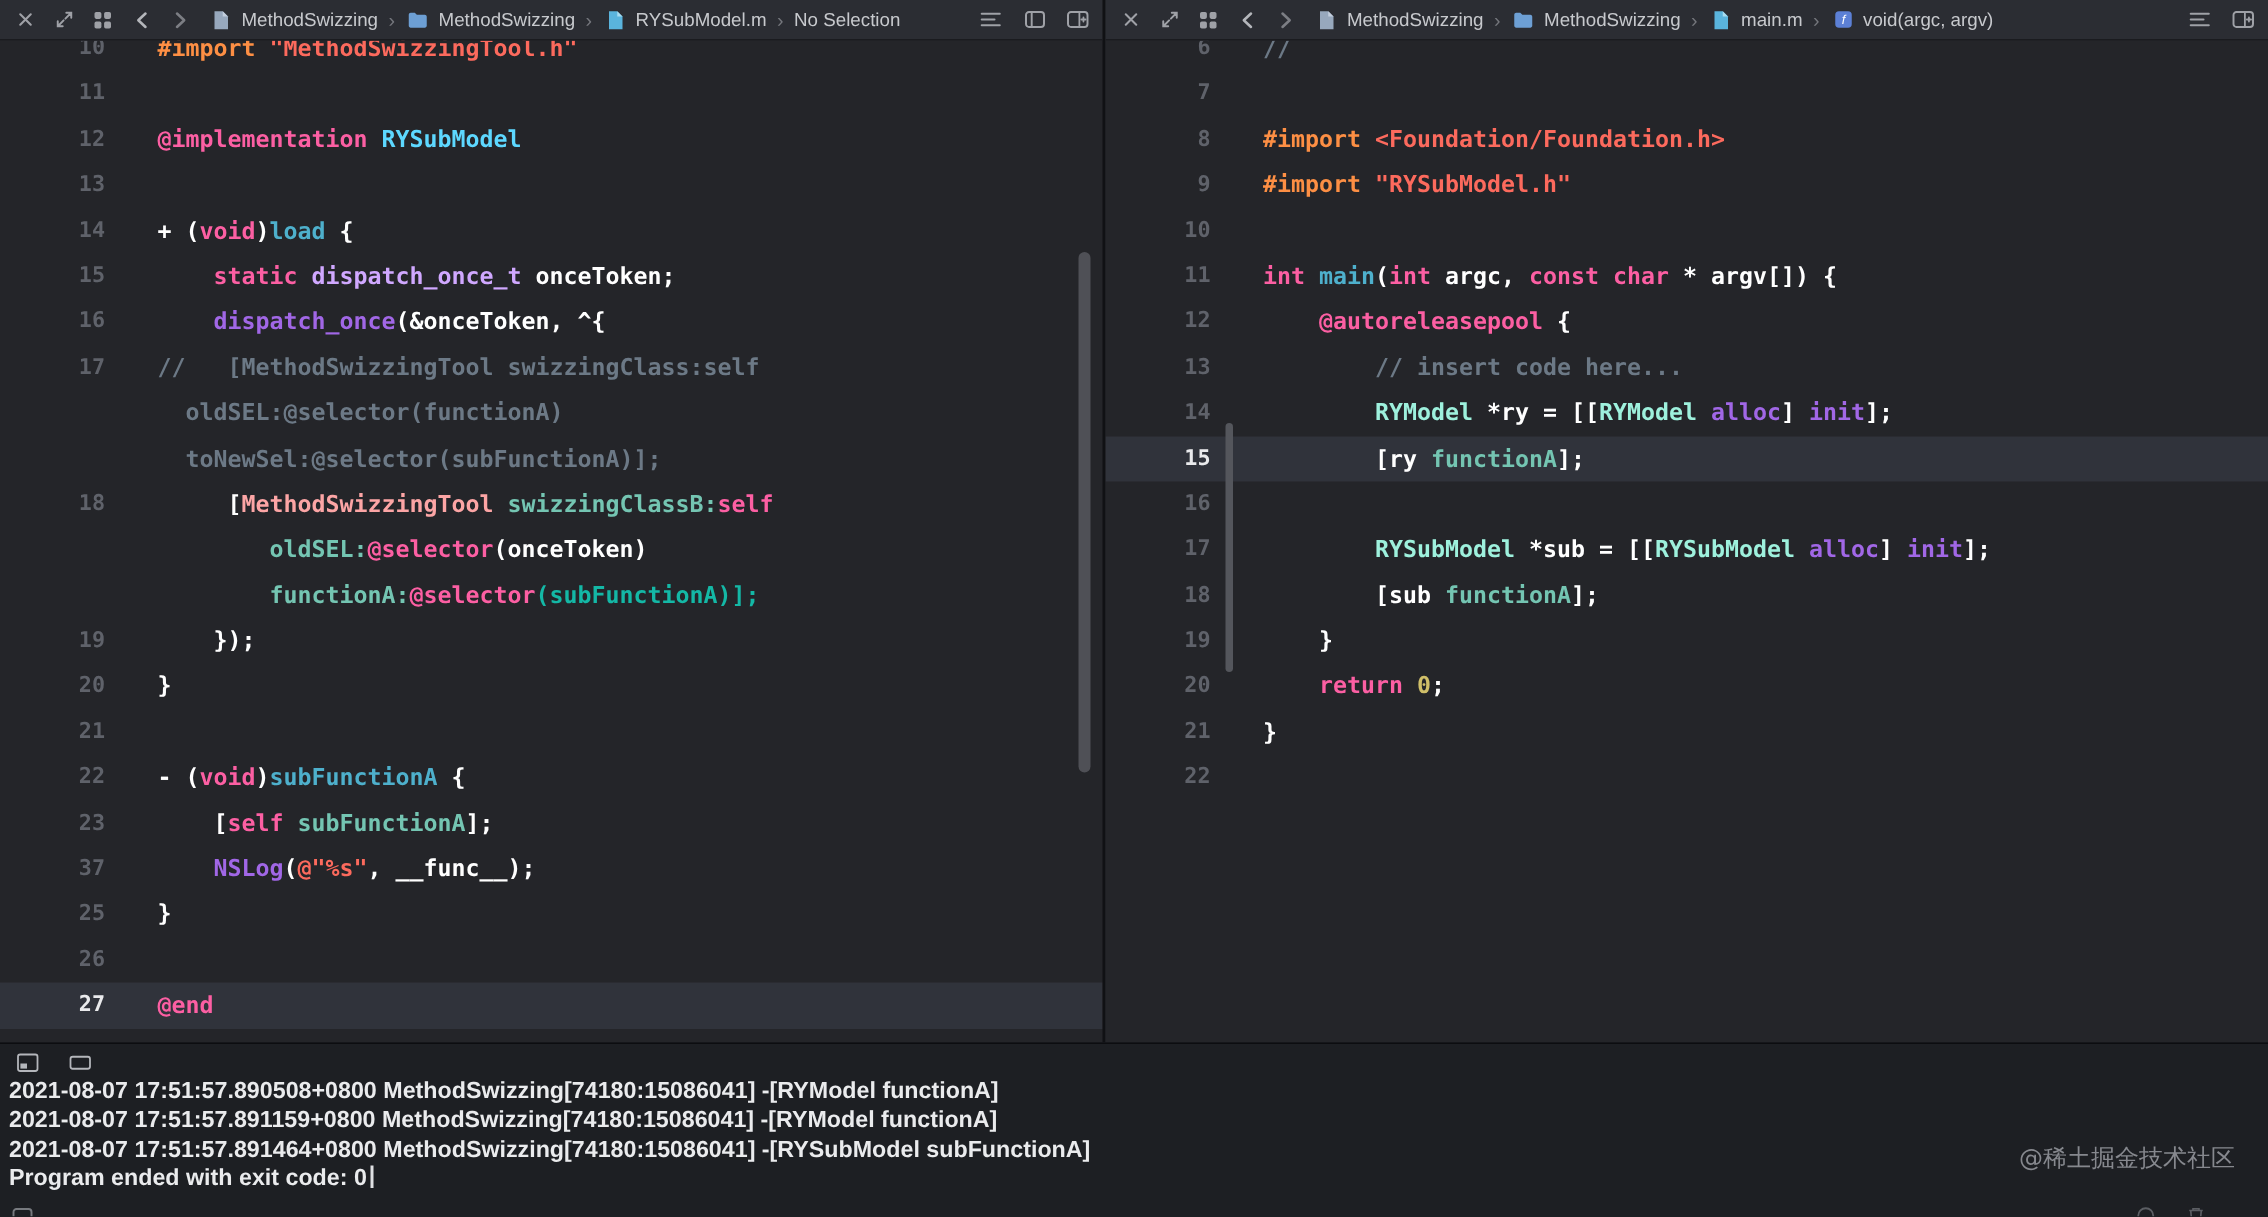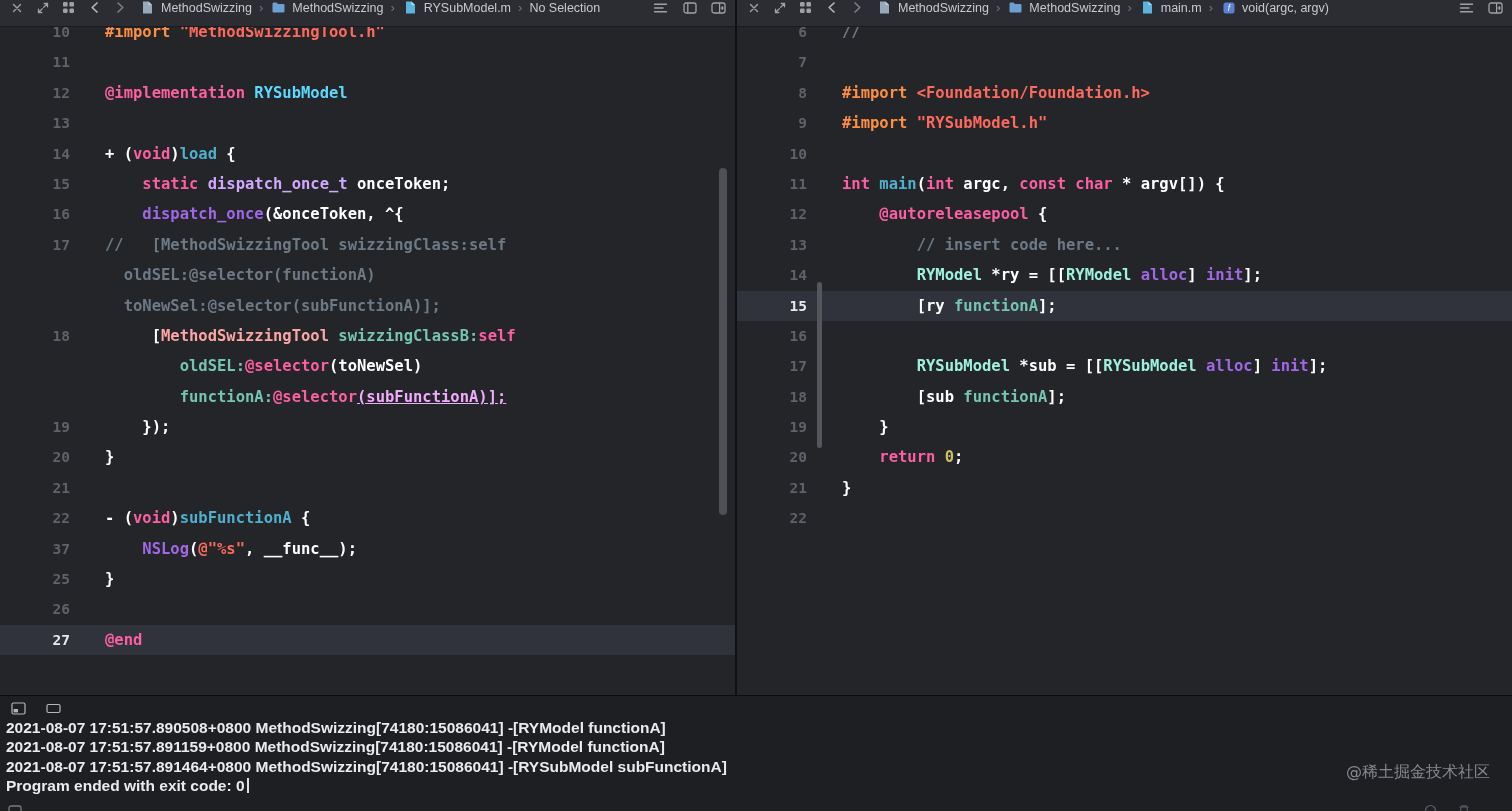--- a/index.html
+++ b/index.html
@@ -4,21 +4,21 @@
 <style>
   *{margin:0;padding:0;box-sizing:border-box}
   html,body{width:1512px;height:811px;overflow:hidden;background:#1d1f23}
   body{font-family:"Liberation Sans",sans-serif}
   .app{position:relative;width:1512px;height:811px;background:#232428}
   .editors{display:flex;width:1512px;height:695px}
   .pane{position:relative;height:695px;background:#242529;overflow:hidden}
   .pane.left{width:737px;border-right:2px solid #101114}
   .pane.right{flex:1}
   .topbar{position:relative;z-index:3;height:27px;background:#2b2d33;border-bottom:1px solid #1a1b1f;
-          display:flex;align-items:flex-start;padding:0 8px;white-space:nowrap}
+          display:flex;align-items:center;padding:0 8px;white-space:nowrap}
   .tb-group{display:flex;align-items:center;gap:9px;flex:none}
   .tb-group.rightside{margin-left:auto;gap:12px}
   .tb-icon{width:17px;height:15px;display:inline-flex;align-items:center;justify-content:center;flex:none}
   .crumbs{display:flex;align-items:center;gap:6px;font-size:12.5px;color:#c7c9cd;margin-left:10px;
           min-width:0;overflow:hidden;flex:1}
   .bc-item{display:inline-flex;align-items:center;gap:5px}
   .bc-sep{color:#74767c;font-size:13px;padding:0 1px}
   .code-area{position:absolute;top:27px;left:0;right:0;bottom:0;overflow:hidden;
              font-family:"DejaVu Sans Mono","Liberation Mono",monospace;font-size:15.5px;font-weight:600}
   .rows{margin-top:-10px}
@@ -140,26 +140,27 @@
             <div class="row"><span class="gutter">11</span><span class="codetext"></span></div>
             <div class="row"><span class="gutter">12</span><span class="codetext"><span style="color: rgb(252, 95, 163);">@implementation</span><span style="color: rgb(255, 255, 255);"> </span><span style="color: rgb(93, 216, 255);">RYSubModel</span></span></div>
             <div class="row"><span class="gutter">13</span><span class="codetext"></span></div>
             <div class="row"><span class="gutter">14</span><span class="codetext"><span style="color: rgb(255, 255, 255);">+ (</span><span style="color: rgb(252, 95, 163);">void</span><span style="color: rgb(255, 255, 255);">)</span><span style="color: rgb(78, 176, 204);">load</span><span style="color: rgb(255, 255, 255);"> {</span></span></div>
             <div class="row"><span class="gutter">15</span><span class="codetext"><span style="color: rgb(255, 255, 255);">    </span><span style="color: rgb(252, 95, 163);">static</span><span style="color: rgb(255, 255, 255);"> </span><span style="color: rgb(208, 168, 255);">dispatch_once_t</span><span style="color: rgb(255, 255, 255);"> onceToken;</span></span></div>
             <div class="row"><span class="gutter">16</span><span class="codetext"><span style="color: rgb(255, 255, 255);">    </span><span style="color: rgb(161, 103, 230);">dispatch_once</span><span style="color: rgb(255, 255, 255);">(&amp;onceToken, ^{</span></span></div>
             <div class="row"><span class="gutter">17</span><span class="codetext"><span style="color: rgb(108, 121, 134); text-align: center;">//   [MethodSwizzingTool swizzingClass:self</span></span></div>
             <div class="row"><span class="gutter"></span><span class="codetext"><span style="color: rgb(108, 121, 134);">  oldSEL:@selector(functionA)</span></span></div>
             <div class="row"><span class="gutter"></span><span class="codetext"><span style="color: rgb(108, 121, 134);">  toNewSel:@selector(subFunctionA)];</span></span></div>
             <div class="row"><span class="gutter">18</span><span class="codetext"><span style="color: rgb(255, 255, 255);">     [</span><span style="color: #fca5a5;">MethodSwizzingTool</span><span style="color: rgb(255, 255, 255);"> </span><span style="color: rgb(116, 197, 178);">swizzingClassB:</span><span style="color: rgb(252, 95, 163);">self</span></span></div>
-            <div class="row"><span class="gutter"></span><span class="codetext"><span style="color: rgb(255, 255, 255);">        </span><span style="color: rgb(116, 197, 178);">oldSEL:</span><span style="color: rgb(252, 95, 163);">@selector</span><span style="color: rgb(255, 255, 255);">(toNewSel)</span></span></div>
-            <div class="row"><span class="gutter"></span><span class="codetext"><span style="color: rgb(255, 255, 255);">        </span><span style="color: rgb(116, 197, 178);">functionA:</span><span style="color: rgb(252, 95, 163);">@selector</span><span style="color: #f0abfc; text-decoration: underline;">(subFunctionA)];</span></span></div>
+            <div class="row"><span class="gutter"></span><span class="codetext"><span style="color: rgb(255, 255, 255);">        </span><span style="color: rgb(116, 197, 178);">oldSEL:</span><span style="color: rgb(252, 95, 163);">@selector</span><span style="color: rgb(255, 255, 255);">(onceToken)</span></span></div>
+            <div class="row"><span class="gutter"></span><span class="codetext"><span style="color: rgb(255, 255, 255);">        </span><span style="color: rgb(116, 197, 178);">functionA:</span><span style="color: rgb(252, 95, 163);">@selector</span><span style="color: #14b8a6;">(subFunctionA)];</span></span></div>
             <div class="row"><span class="gutter">19</span><span class="codetext"><span style="color: rgb(255, 255, 255);">    });</span></span></div>
             <div class="row"><span class="gutter">20</span><span class="codetext"><span style="color: rgb(255, 255, 255);">}</span></span></div>
             <div class="row"><span class="gutter">21</span><span class="codetext"></span></div>
             <div class="row"><span class="gutter">22</span><span class="codetext"><span style="color: rgb(255, 255, 255);">- (</span><span style="color: rgb(252, 95, 163);">void</span><span style="color: rgb(255, 255, 255);">)</span><span style="color: rgb(78, 176, 204);">subFunctionA</span><span style="color: rgb(255, 255, 255);"> {</span></span></div>
+            <div class="row"><span class="gutter">23</span><span class="codetext"><span style="color: rgb(255, 255, 255);">    [</span><span style="color: rgb(252, 95, 163);">self</span><span style="color: rgb(255, 255, 255);"> </span><span style="color: rgb(116, 197, 178);">subFunctionA</span><span style="color: rgb(255, 255, 255);">];</span></span></div>
             <div class="row"><span class="gutter">37</span><span class="codetext"><span style="color: rgb(255, 255, 255);">    </span><span style="color: rgb(161, 103, 230);">NSLog</span><span style="color: rgb(255, 255, 255);">(</span><span style="color: rgb(252, 106, 93);">@"%s"</span><span style="color: rgb(255, 255, 255);">, __func__);</span></span></div>
             <div class="row"><span class="gutter">25</span><span class="codetext"><span style="color: rgb(255, 255, 255);">}</span></span></div>
             <div class="row"><span class="gutter">26</span><span class="codetext"></span></div>
             <div class="row hl"><span class="gutter">27</span><span class="codetext"><span style="color: rgb(252, 95, 163);">@end</span></span></div>
           </div>
         <div class="scrollbar-thumb"></div>
       </div>
     </div>
 
     <div class="pane right">

